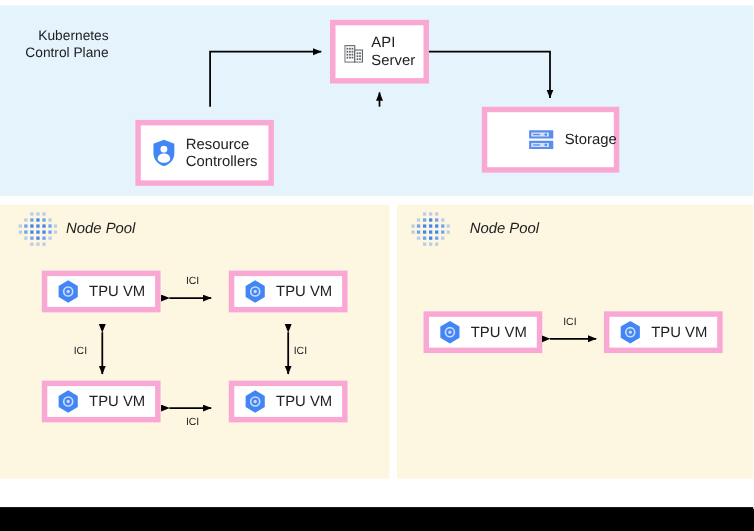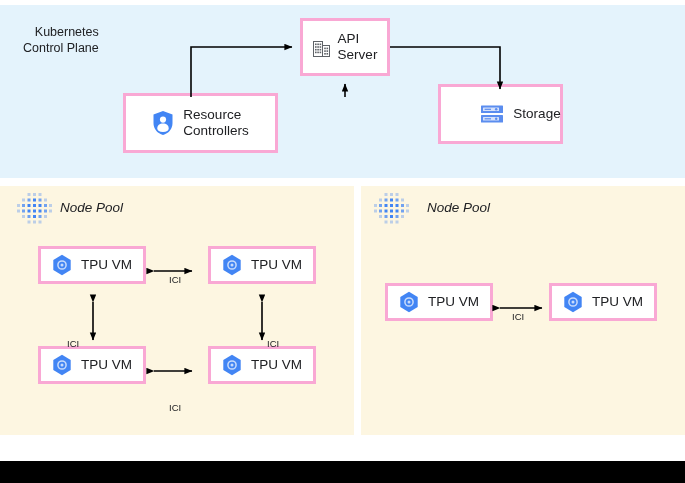--- a/index.html
+++ b/index.html
@@ -41,30 +41,30 @@
     position: absolute;
     font-size: 13.5px; color: #202124; font-style: italic;
   }
   #node-pool-left-title  { left: 60px; top: 200px; }
   #node-pool-right-title { left: 427px; top: 200px; }
 
   
   .box {
     position: absolute;
     background: #ffffff;
-    border: 3px solid #f9a8d4;
+    border: 5px solid #f9a8d4;
     display: flex; align-items: center; justify-content: center;
     gap: 9px;
   }
   .box-label { font-size: 13.5px; color: #202124; line-height: 16px; white-space: pre-line; }
 
   #api-server-box        { left: 300px; top: 18px;  width: 90px;  height: 58px; gap: 7px; }
-  #resource-ctrl-box     { left: 123px; top: 93px;  width: 155px; height: 60px; align-items: center; }
+  #resource-ctrl-box     { left: 123px; top: 109px;  width: 126px; height: 60px; align-items: center; }
   #scheduler-box         { left: 280px; top: 97px;  width: 140px; height: 60px; }
-  #storage-box           { left: 438px; top: 84px;  width: 125px; height: 60px; padding-left: 40px; }
+  #storage-box           { left: 438px; top: 97px;  width: 125px; height: 60px; padding-left: 40px; }
 
   .tpu-box { width: 108px; height: 38px; }
   #tpu-l1 { left: 38px;  top: 246px; }
   #tpu-l2 { left: 208px; top: 246px; }
   #tpu-l3 { left: 38px;  top: 346px; }
   #tpu-l4 { left: 208px; top: 346px; }
   #tpu-r1 { left: 385px; top: 283px; }
   #tpu-r2 { left: 549px; top: 283px; }
 
   
@@ -74,21 +74,21 @@
   .nodepool-icon { position: absolute; width: 36px; height: 34px; }
   #node-pool-left-icon  { left: 16px;  top: 192px; }
   #node-pool-right-icon { left: 373px; top: 192px; }
 
   
   #arrows {
     position: absolute; left: 0; top: 0;
     width: 685px; height: 483px; pointer-events: none;
   }
   .ici-label {
-    position: absolute; font-size: 9.5px; color: #202124; margin-top: 24px;
+    position: absolute; font-size: 9.5px; color: #202124;
   }
   #ici-l-top    { left: 169px; top: 250px; }
   #ici-l-bottom { left: 169px; top: 378px; }
   #ici-l-left   { left: 67px;  top: 314px; }
   #ici-l-right  { left: 267px; top: 314px; }
   #ici-r        { left: 512px; top: 287px; }
 </style>
 </head>
 <body>
 

